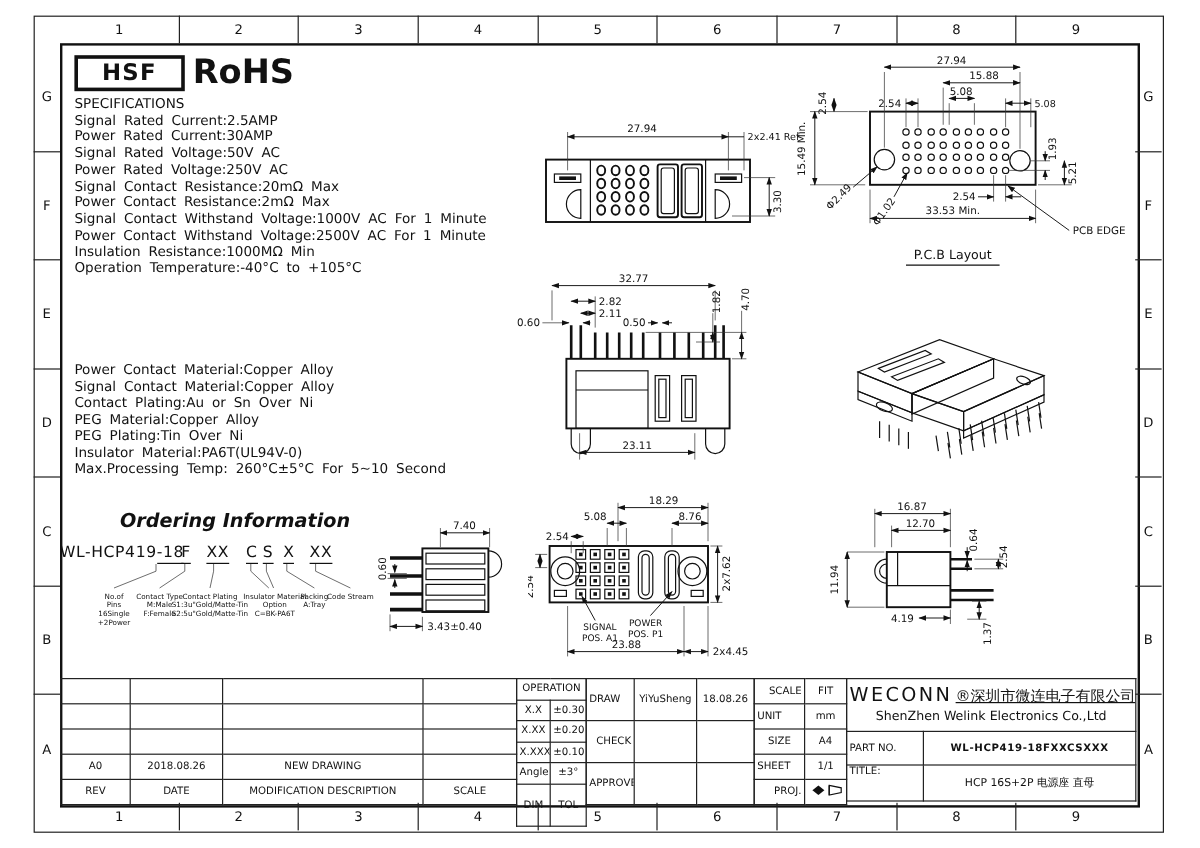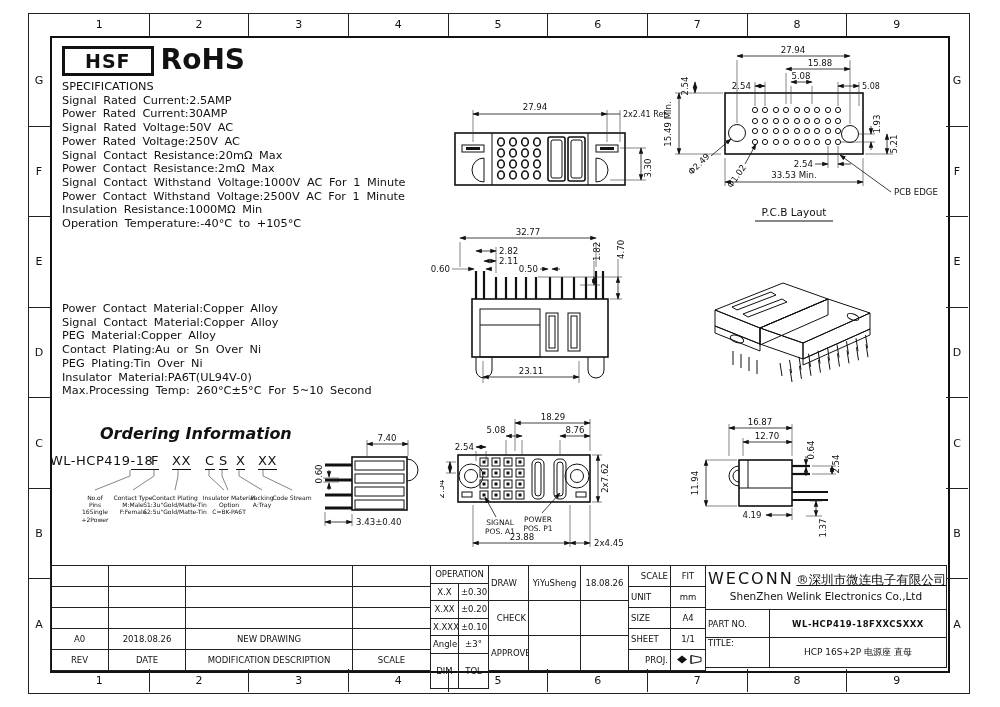--- a/index.html
+++ b/index.html
@@ -114,22 +114,22 @@
     <div>Power Contact Resistance:2mΩ Max</div>
     <div>Signal Contact Withstand Voltage:1000V AC For 1 Minute</div>
     <div>Power Contact Withstand Voltage:2500V AC For 1 Minute</div>
     <div>Insulation Resistance:1000MΩ Min</div>
     <div>Operation Temperature:-40°C to +105°C</div>
   </div>
 
   <div class="abs spec" style="left:62px;top:255px;margin-top:47px;">
     <div>Power Contact Material:Copper Alloy</div>
     <div>Signal Contact Material:Copper Alloy</div>
+    <div>Contact Plating:Au or Sn Over Ni</div>
     <div>PEG Material:Copper Alloy</div>
-    <div>Contact Plating:Au or Sn Over Ni</div>
     <div>PEG Plating:Tin Over Ni</div>
     <div>Insulator Material:PA6T(UL94V-0)</div>
     <div>Max.Processing Temp: 260°C±5°C For 5~10 Second</div>
   </div>
 
   <div class="abs ord-title" style="left:100px;top:424px;">Ordering Information</div>
   <div class="abs code" style="left:50px;top:453px;">
     <span>WL-HCP419</span><span class="useg">-18</span>
   </div>
   <span class="abs code useg" style="left:151px;top:453px;">F</span>
@@ -674,21 +674,21 @@
     <tbody>
         <tr style="height:21px">
           <td style="text-align:right">SCALE</td>
           <td>FIT</td>
         </tr>
     <tr style="height:21px">
           <td style="text-align:left">UNIT</td>
           <td>mm</td>
         </tr>
     <tr style="height:21px">
-          <td style="text-align:left">SIZE</td>
+          <td style="text-align:center">SIZE</td>
           <td>A4</td>
         </tr>
     <tr style="height:21px">
           <td style="text-align:left">SHEET</td>
           <td>1/1</td>
         </tr>
     <tr style="height:21px">
       <td style="text-align:right">PROJ.</td>
       <td>
         <svg width="30" height="13" viewBox="0 0 30 13">

